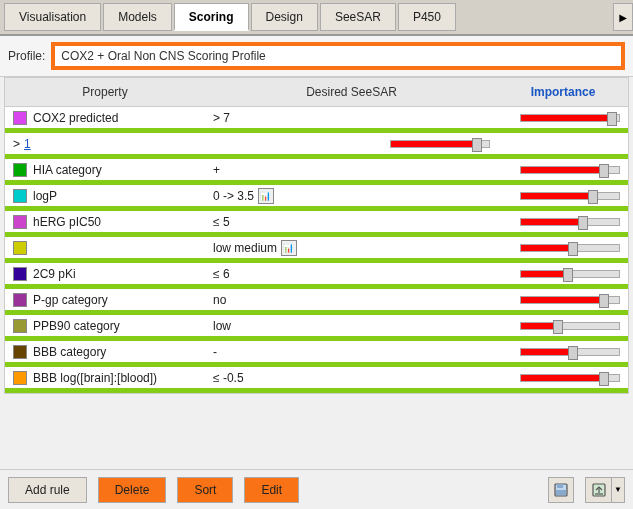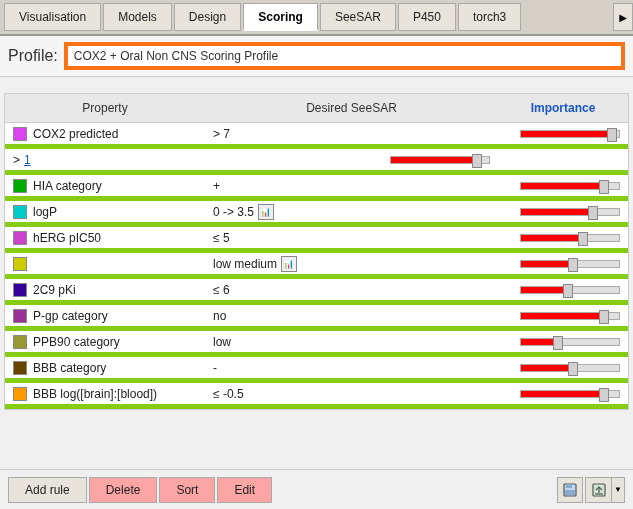--- a/index.html
+++ b/index.html
@@ -58,21 +58,21 @@
     
     .profile-row {
       display: flex;
       align-items: center;
       padding: 6px 8px;
       background: #f5f5f5;
       border-bottom: 1px solid #ccc;
       gap: 6px;
     }
     .profile-label {
-      font-size: 16px;
+      font-size: 12px;
       color: #333;
       white-space: nowrap;
     }
     .profile-value {
       flex: 1;
       border: 4px solid #f97316;
       background: #fff;
       padding: 3px 6px;
       font-size: 12px;
       color: #333;
@@ -190,31 +190,31 @@
       border: 1px solid #888;
     }
 
     
     .bottom-toolbar {
       display: flex;
       align-items: center;
       padding: 6px 8px;
       background: #f0f0f0;
       border-top: 1px solid #ccc;
-      gap: 2px;
+      gap: 11px;
       position: absolute;
       bottom: 0;
       left: 0;
       right: 0;
       height: 40px;
     }
     .btn {
       padding: 4px 16px;
       border: 1px solid #aaa;
-      background: #fca5a5;
+      background: #f97316;
       font-size: 12px;
       cursor: pointer;
       color: #222;
       height: 26px;
       display: flex;
       align-items: center;
     }
     .btn.primary {
       background: #e8e4dc;
     }
@@ -262,44 +262,41 @@
 
 <div style="position:relative; width:633px; height:509px; background:#f0f0f0; overflow:hidden;">
 
   <div class="tab-bar">
     <div class="tab" id="tab-0">
       <span>Visualisation</span>
     </div>
     <div class="tab" id="tab-1">
       <span>Models</span>
     </div>
+    <div class="tab active" id="tab-2">
+      <span>Scoring</span>
+    </div>
     <div class="tab" id="tab-3">
       <span>Design</span>
     </div>
-    <div class="tab active" id="tab-2">
-      <span>Scoring</span>
-    </div>
     <div class="tab" id="tab-4">
       <span>SeeSAR</span>
     </div>
     <div class="tab" id="tab-5">
       <span>P450</span>
-    </div>
-    <div class="tab" id="tab-6">
-      <span>torch3</span>
     </div>
     <div class="tab-arrow">▶</div>
   </div>
 
   <div class="profile-row">
     <span class="profile-label">Profile:</span>
     <input class="profile-value" type="text" value="COX2 + Oral Non CNS Scoring Profile" style="">
   </div>
 
-  <div class="main-content" style="margin: 16px 4px;">
+  <div class="main-content" style="margin: 0 4px;">
 
     <div class="table-header">
       <div class="th">Property</div>
       <div class="th">Desired SeeSAR</div>
       <div class="th importance">Importance</div>
     </div>
 
     <div id="table-body" class="table-body">
         <div class="table-row">
     <div class="prop-cell">

